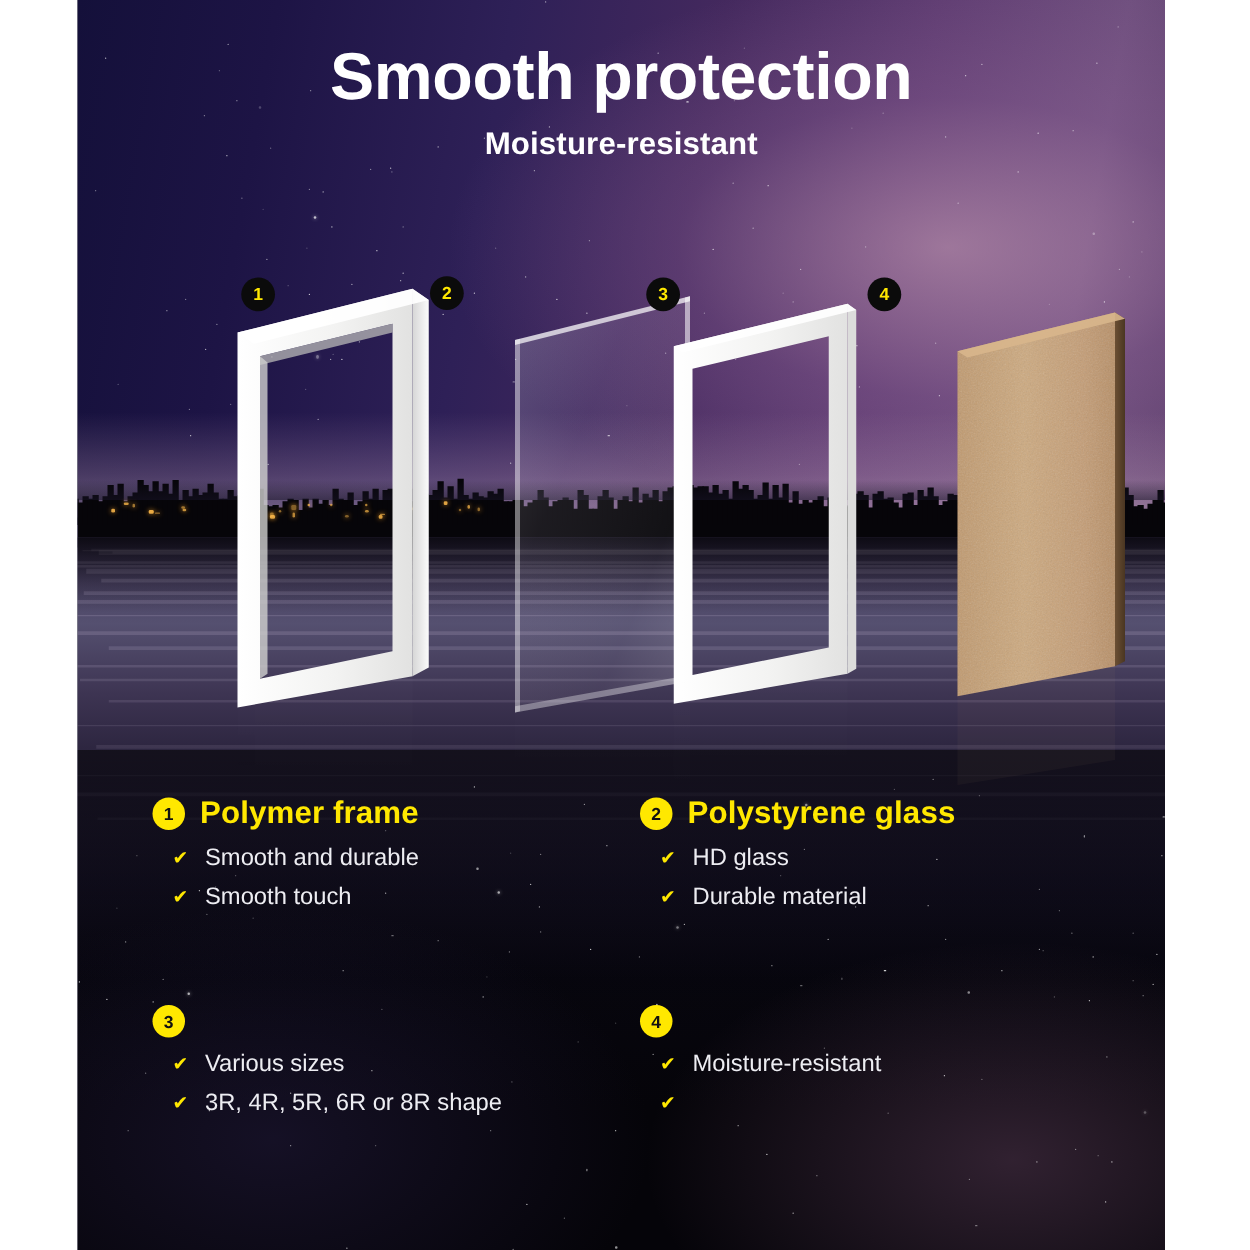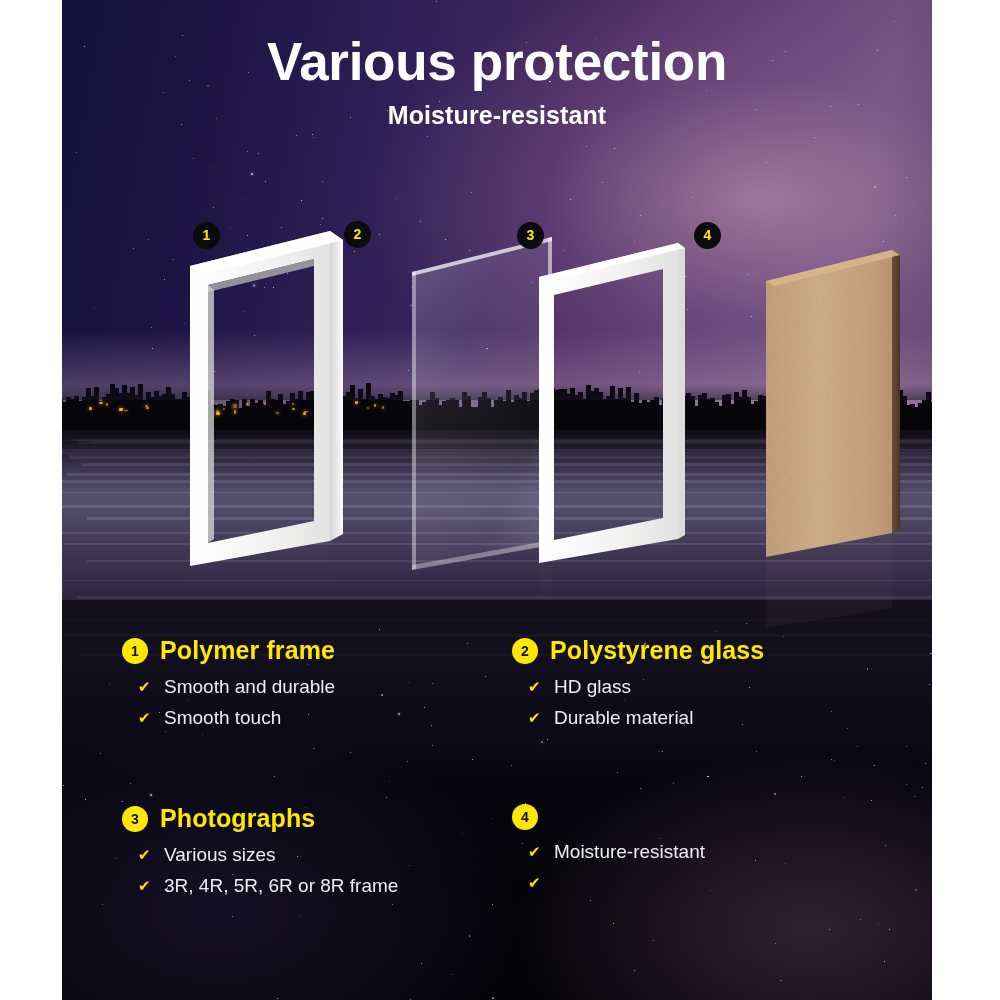--- a/index.html
+++ b/index.html
@@ -683,21 +683,21 @@
           <path d="M704,557 L830,533 L830,608 L704,628 Z" fill="#c9a47a" opacity=".16"></path>
         </g>
       </svg>
       <div class="dbadge" style="left: 131px; top: 222px;">1</div>
       <div class="dbadge" style="left: 282px; top: 221px;">2</div>
       <div class="dbadge" style="left: 455px; top: 222px;">3</div>
       <div class="dbadge" style="left: 632px; top: 222px;">4</div>
     </div>
 
   <div id="headings">
-    <div id="h1">Various protection</div>
+    <div id="h1">Smooth protection</div>
     <div id="h2">Moisture-resistant</div>
   </div>
 
   <div id="features">
       <div class="fcol" style="left: 60px; top: 0px;">
         <div class="fhead">
           <div class="lbadge">1</div>
           <div class="ftitle">Polymer frame</div>
         </div>
         <div class="fitem">
@@ -719,29 +719,28 @@
           <span class="ftext">HD glass</span>
         </div>
         <div class="fitem">
           <span class="check">✔</span>
           <span class="ftext">Durable material</span>
         </div>
       </div>
       <div class="fcol" style="left: 60px; top: 168px;">
         <div class="fhead">
           <div class="lbadge">3</div>
-          <div class="ftitle">Photographs</div>
         </div>
         <div class="fitem">
           <span class="check">✔</span>
           <span class="ftext">Various sizes</span>
         </div>
         <div class="fitem">
           <span class="check">✔</span>
-          <span class="ftext">3R, 4R, 5R, 6R or 8R frame</span>
+          <span class="ftext">3R, 4R, 5R, 6R or 8R shape</span>
         </div>
       </div>
       <div class="fcol" style="left: 450px; top: 168px;">
         <div class="fhead">
           <div class="lbadge">4</div>
         </div>
         <div class="fitem">
           <span class="check">✔</span>
           <span class="ftext">Moisture-resistant</span>
         </div>

